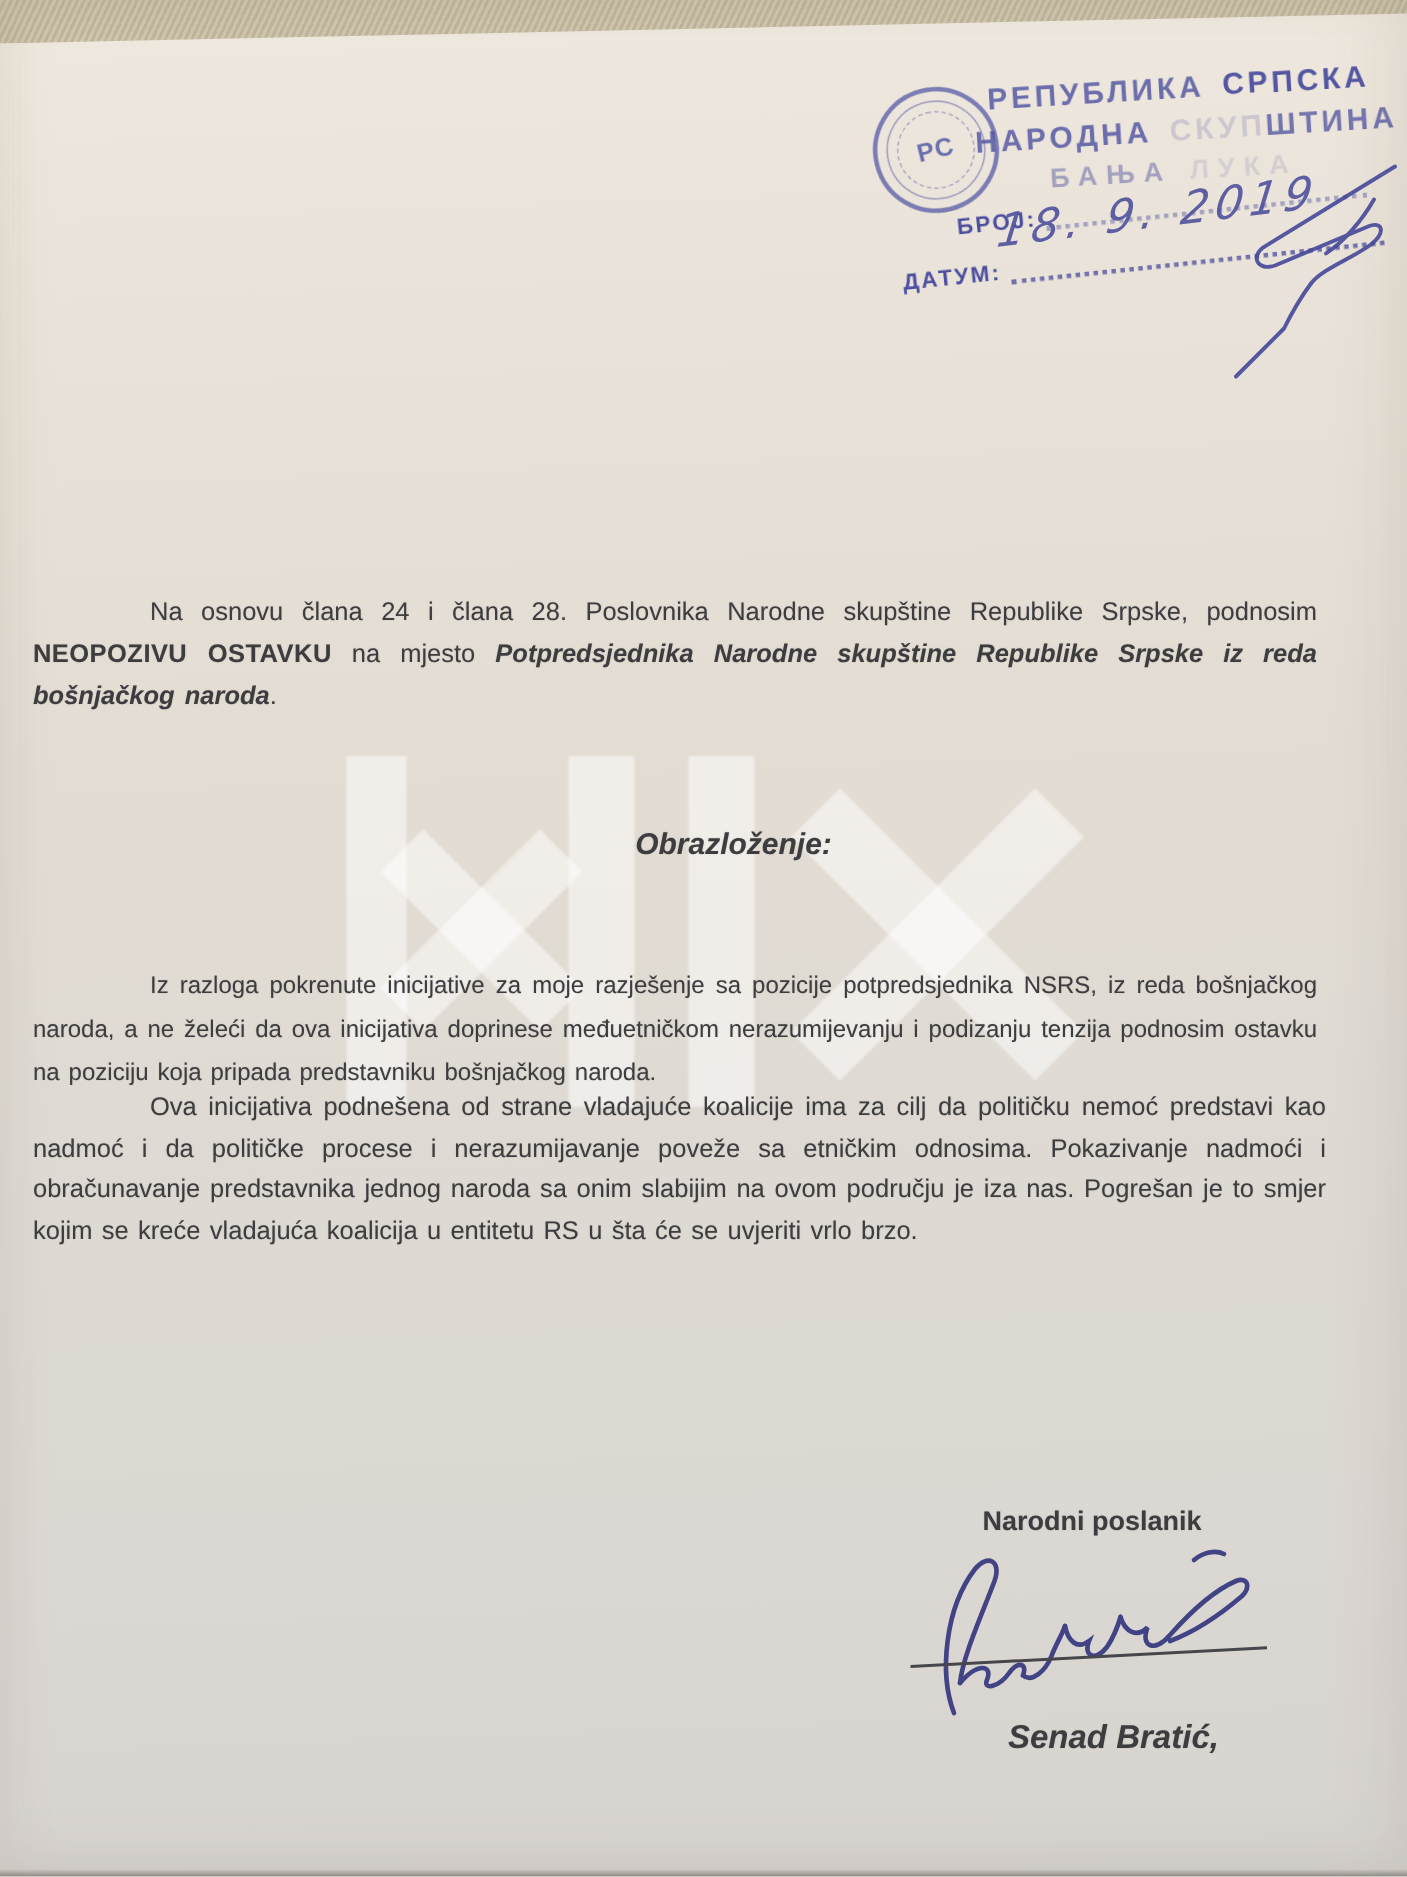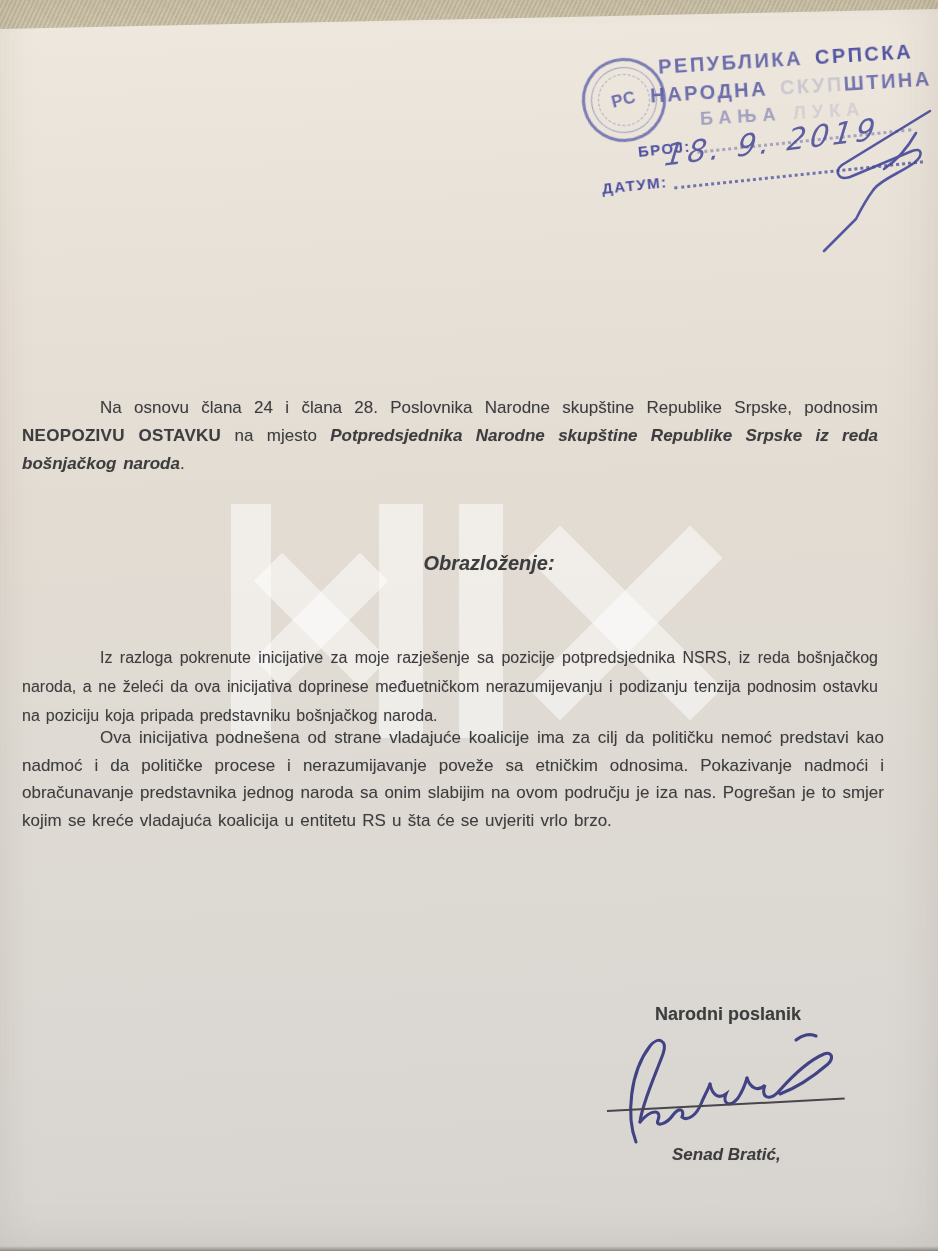--- a/index.html
+++ b/index.html
@@ -63,21 +63,21 @@
   .par1{
     left:22px;top:643px;width:856px;font-size:16px;line-height:29px;
     text-align:justify;text-indent:78px;word-spacing:1.5px;
   }
   .par2{
     left:22px;top:724px;width:862px;font-size:17px;line-height:27.5px;
     text-align:justify;text-indent:78px;word-spacing:1.5px;
   }
   .place-date{left:42px;top:920px;font-size:17.5px;font-weight:bold;font-style:italic;}
   .sig-title{left:655px;top:1004px;font-size:18px;font-weight:bold;}
-  .sig-name{left:672px;top:1145px;font-size:17px;font-weight:bold;font-style:italic;text-align:center;}
+  .sig-name{left:672px;top:1145px;font-size:22px;font-weight:bold;font-style:italic;text-align:center;}
   .sig-line{
     position:absolute;left:607px;top:1110px;width:238px;height:2px;background:#46464c;
     transform:rotate(-3deg);transform-origin:left center;
   }
 
   
   .stamp{position:absolute;left:0;top:0;width:938px;height:260px;pointer-events:none;}
   .stamp-text{color:#4c4fa0;font-weight:bold;position:absolute;white-space:nowrap;filter:blur(.3px);}
   .st-line1{left:658px;top:48px;font-size:20px;letter-spacing:2.5px;transform:rotate(-3.5deg);}
   .st-line2{left:650px;top:76px;font-size:20px;letter-spacing:2.5px;transform:rotate(-3.5deg);}

